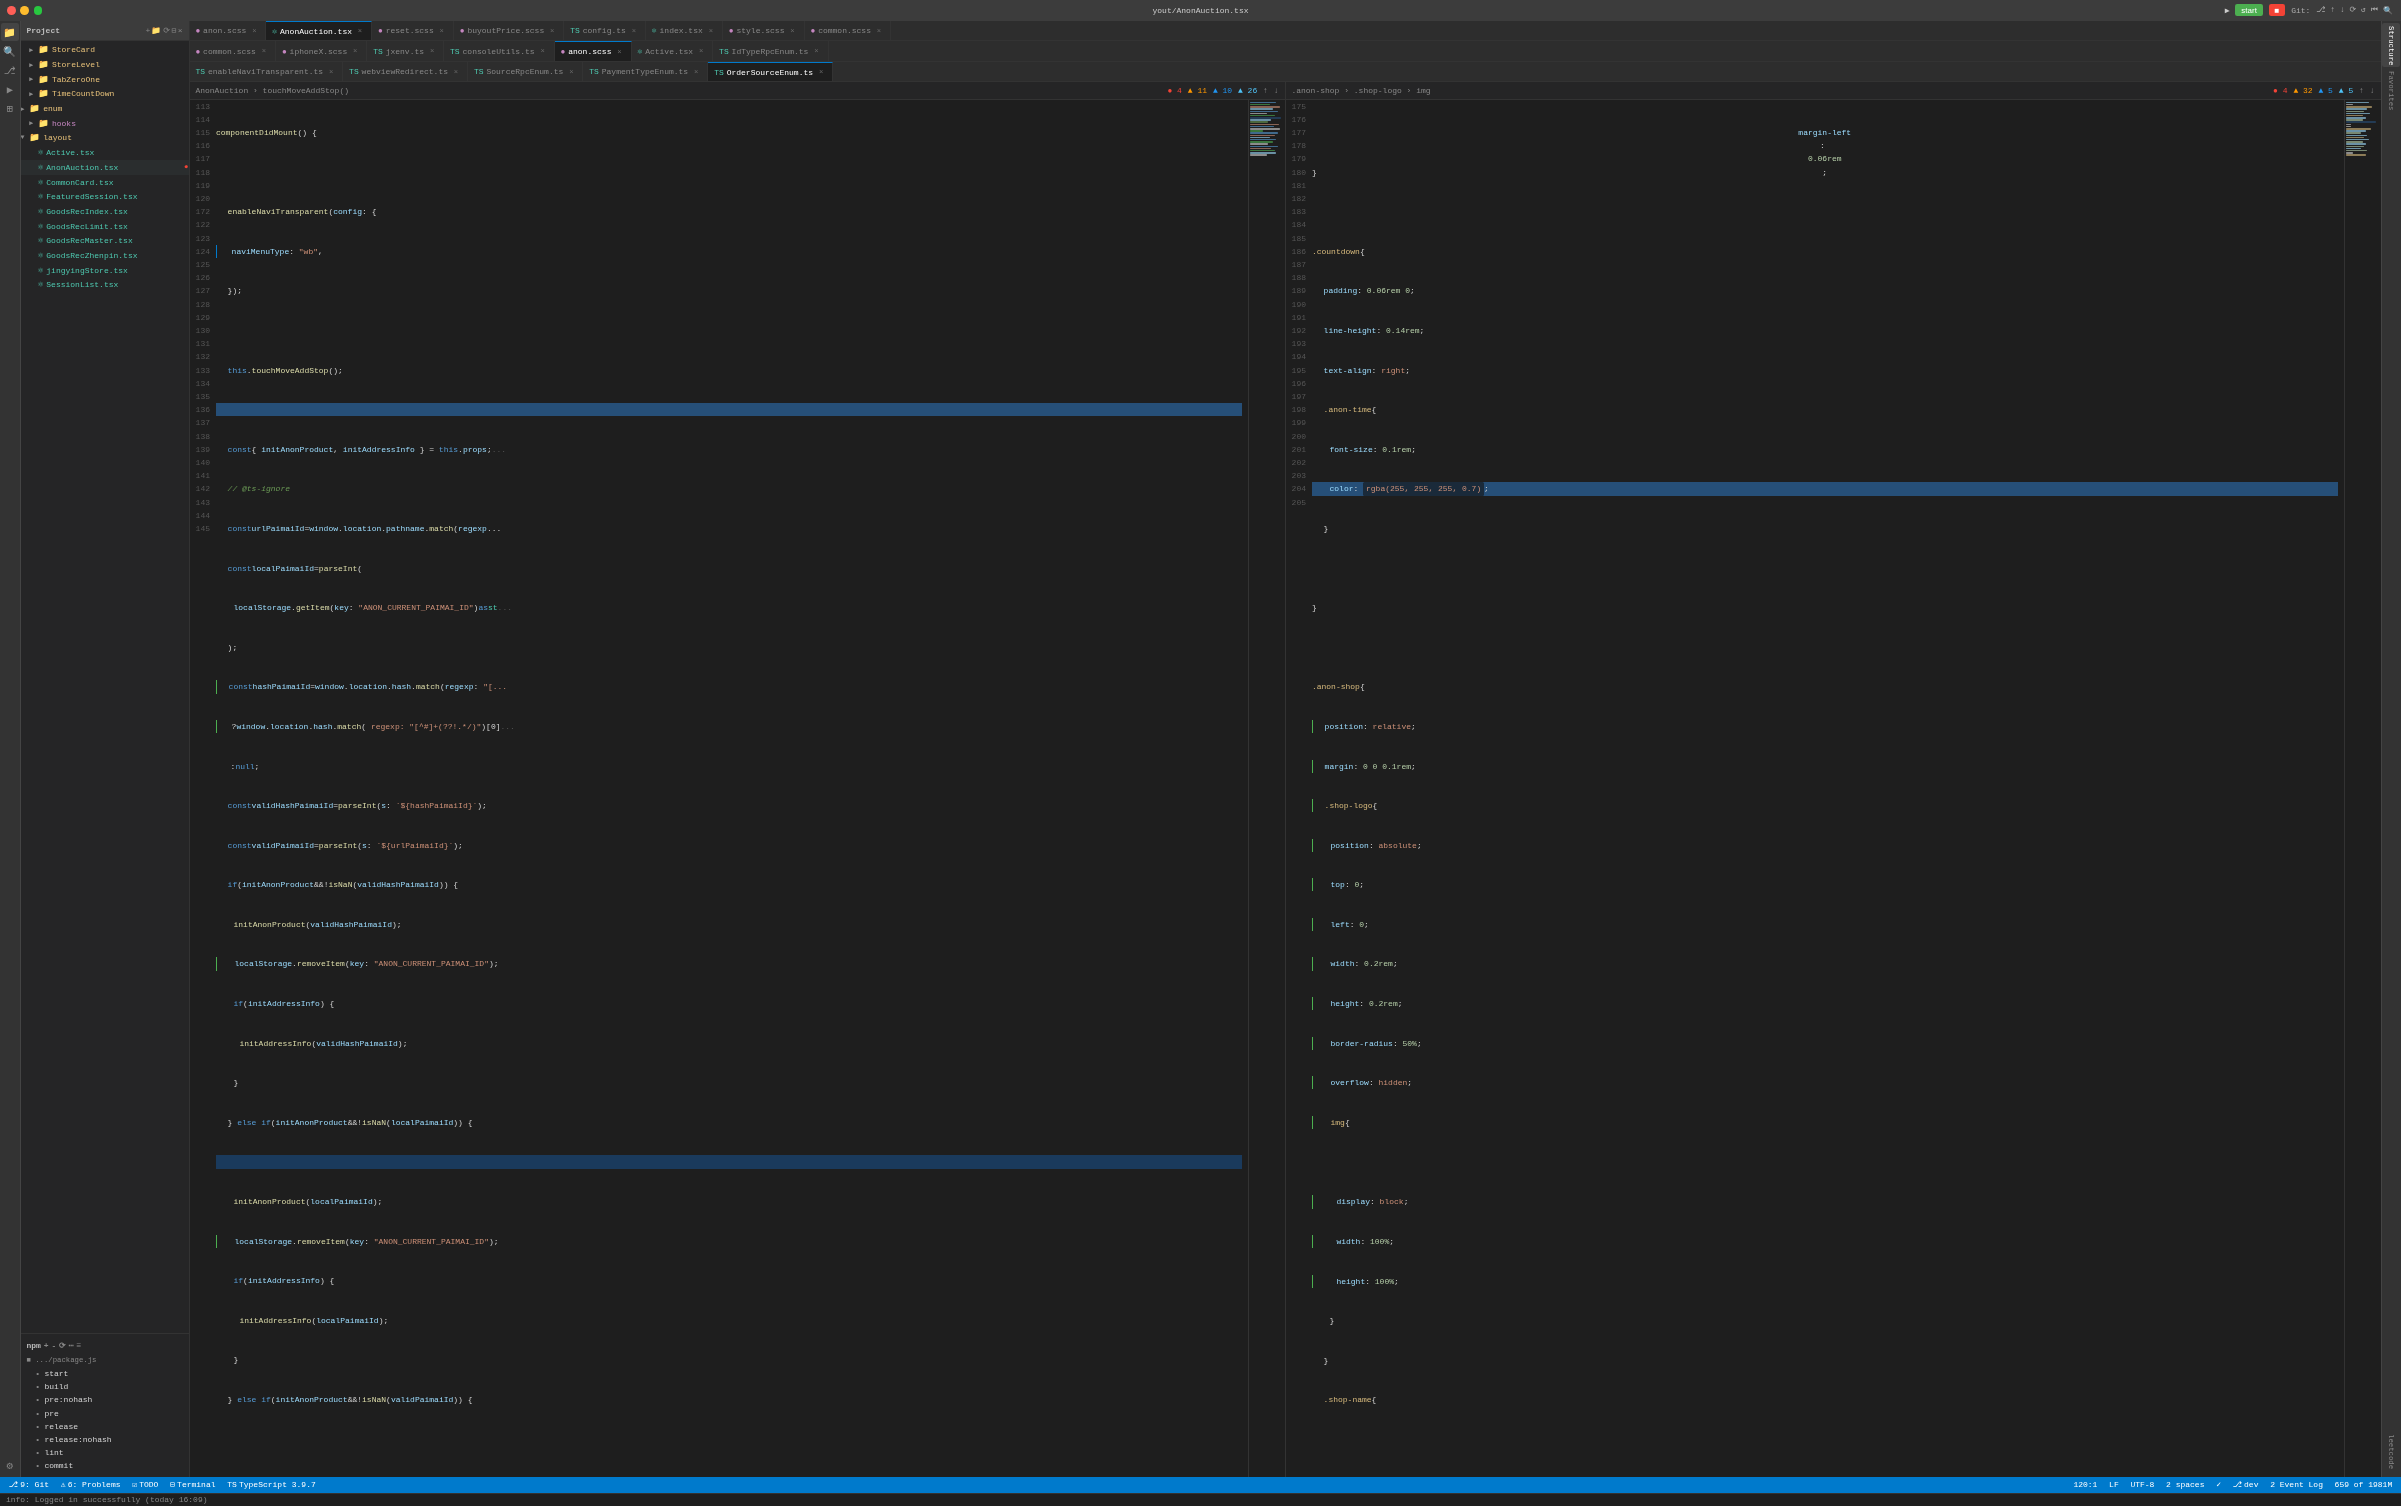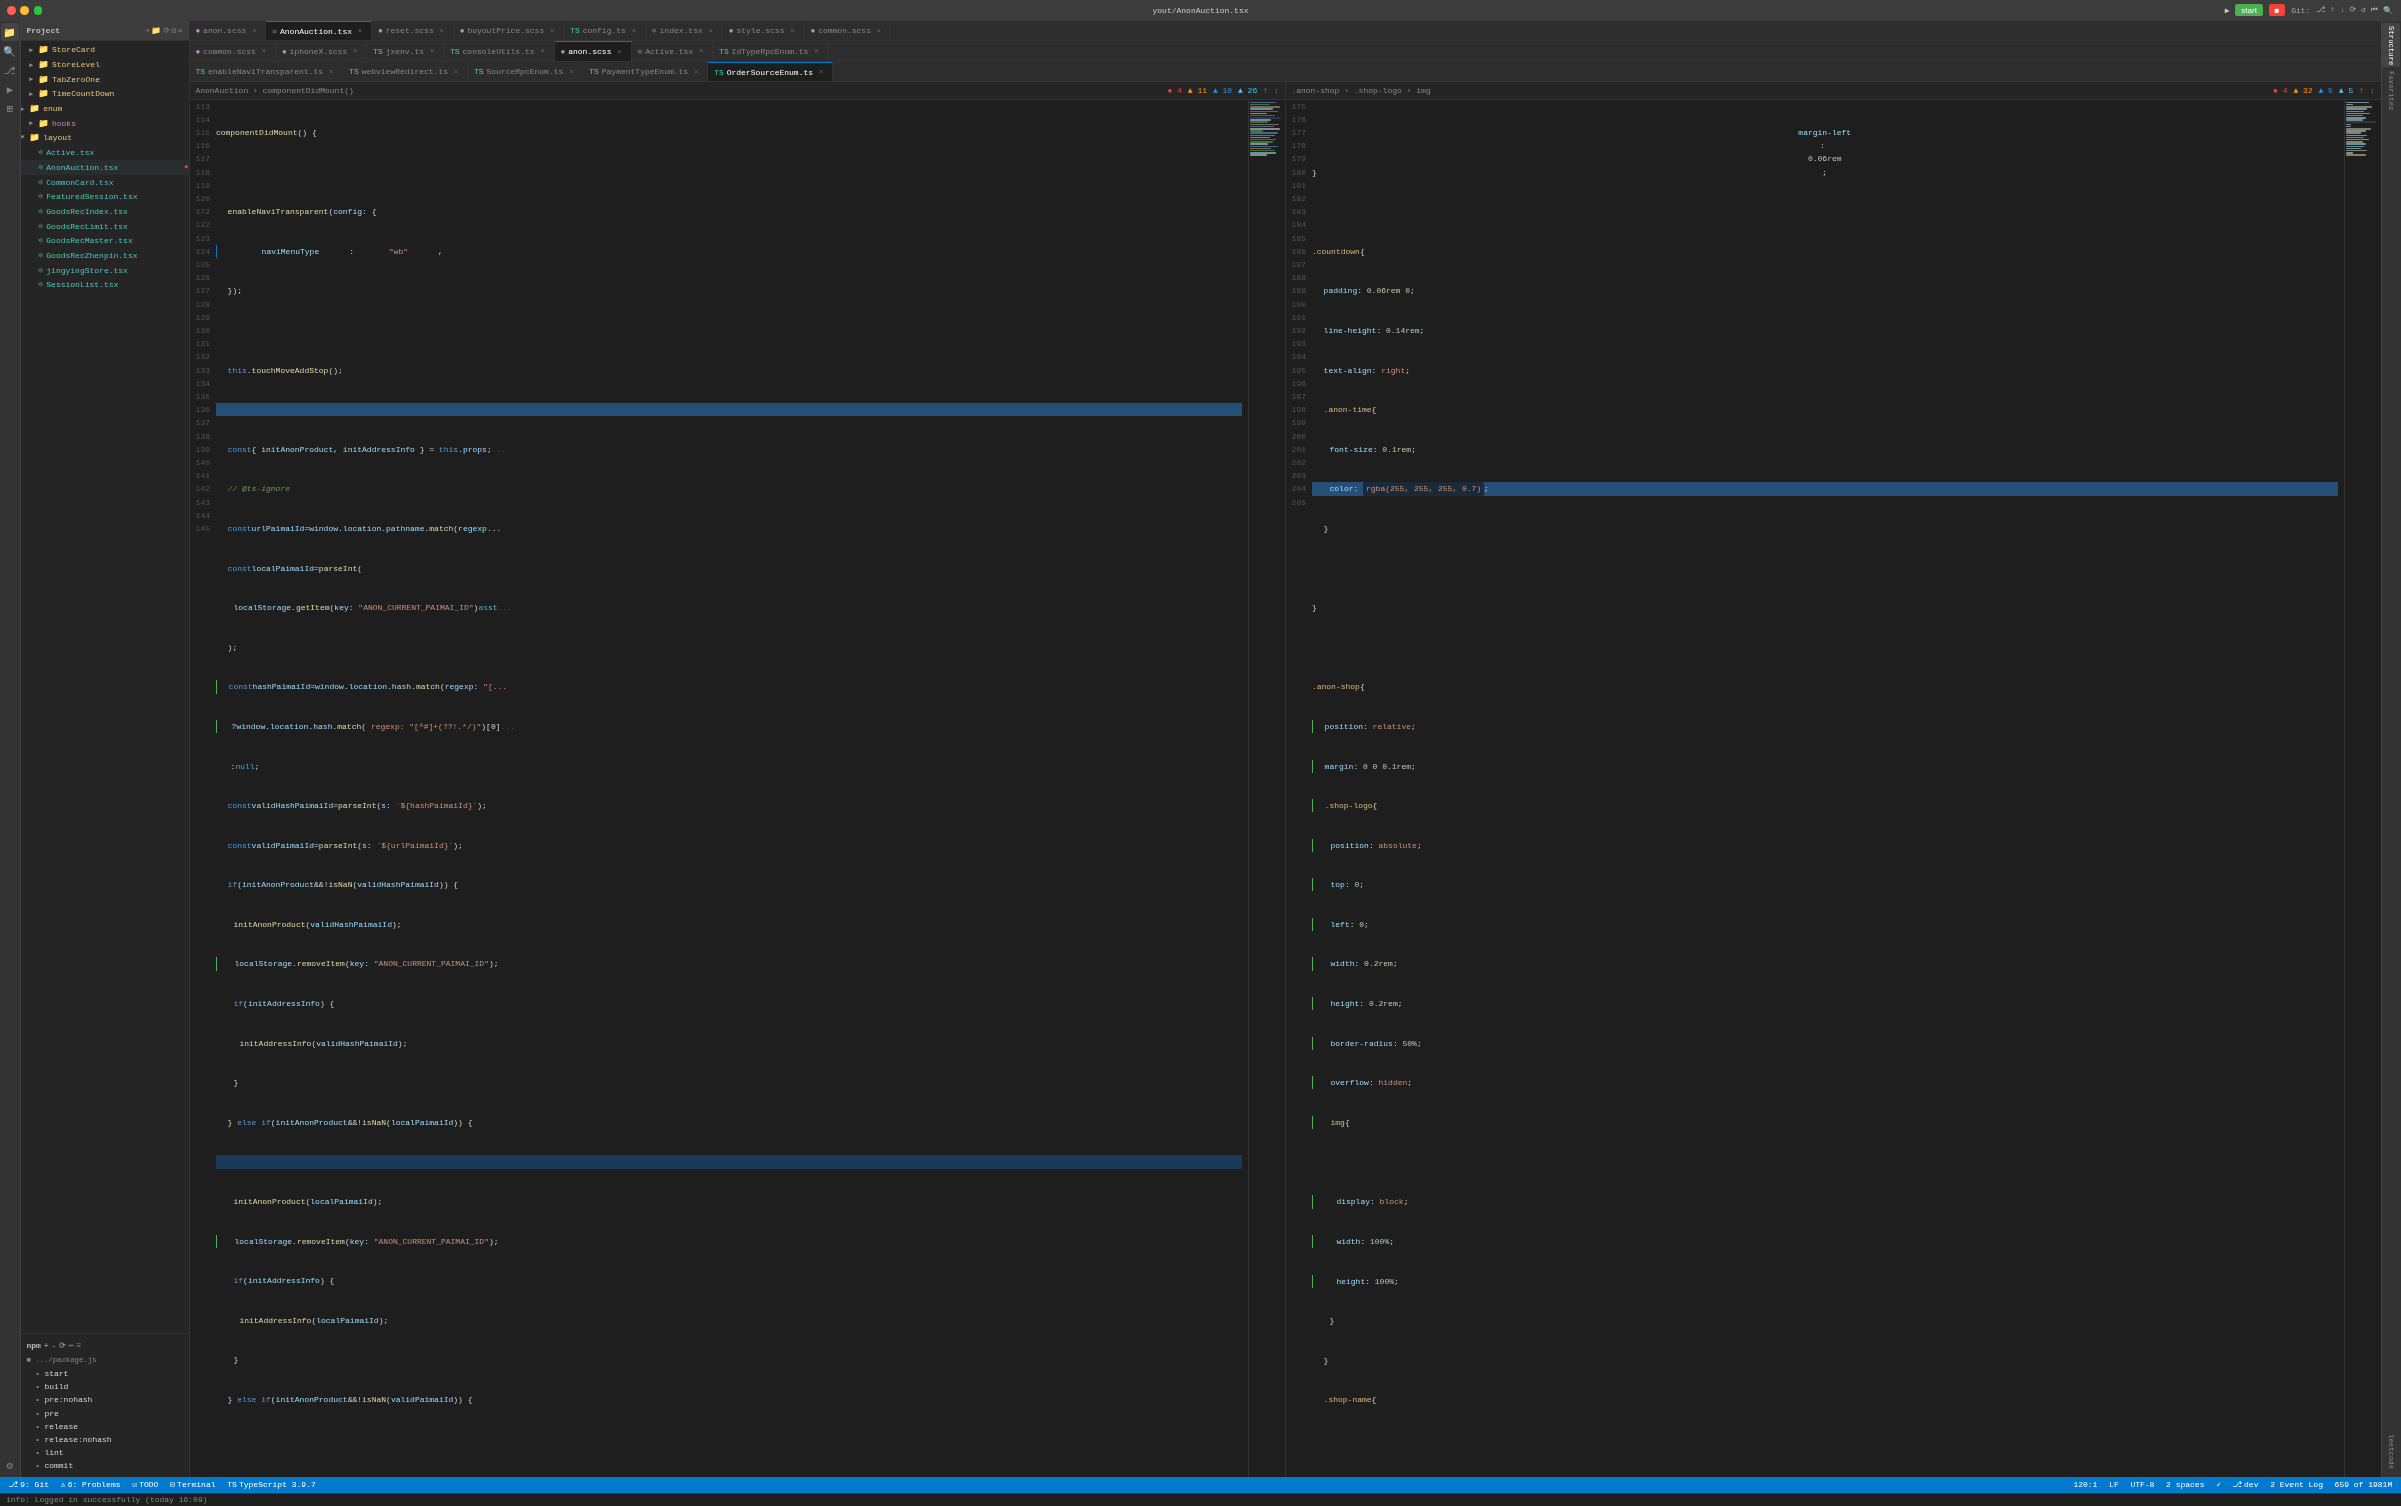--- a/index.html
+++ b/index.html
@@ -684,21 +684,21 @@
           <span>OrderSourceEnum.ts</span>
           <span class="tab-close">×</span>
         </div>
       </div>
     </div>
 
     <div class="editor-split">
 
       <div class="editor-pane">
         <div class="code-header">
-          <span>AnonAuction › componentDidMount()</span>
+          <span>AnonAuction › touchMoveAddStop()</span>
           <div class="code-warnings">
             <span class="warn-error">● 4</span>
             <span class="warn-warning">▲ 11</span>
             <span class="warn-info">▲ 10</span>
             <span style="color:#4fc3f7;">▲ 26</span>
             <span style="cursor:pointer;color:#888;">↑</span>
             <span style="cursor:pointer;color:#888;">↓</span>
           </div>
         </div>
 
@@ -735,21 +735,21 @@
               <div>141</div>
               <div>142</div>
             <div>143</div>
               <div>144</div>
               <div>145</div>
           </div>
           <div class="code-lines">
             <div class="code-line" style="height:13.2px;"><span class="fn">componentDidMount</span><span class="punc">() {</span></div>
             <div class="code-line" style="height:13.2px;"></div>
             <div class="code-line" style="height:13.2px;"><span style="padding-left:11.7px;"></span><span class="fn">enableNaviTransparent</span><span class="punc">(</span> <span class="prop">config</span><span class="punc">: {</span></div>
-            <div class="code-line modified" style="height:13.2px; border-left:1.5px solid #007acc;gap:30px;"><span style="padding-left:14.7px;"></span><span class="prop">naviMenuType</span><span class="punc">: </span><span class="str">"wb"</span><span class="punc">,</span></div>
+            <div class="code-line modified" style="height:13.2px; border-left:1.5px solid #007acc;"><span style="padding-left:14.7px;"></span><span class="prop">naviMenuType</span><span class="punc">: </span><span class="str">"wb"</span><span class="punc">,</span></div>
             <div class="code-line" style="height:13.2px;"><span style="padding-left:11.7px;"></span><span class="punc">});</span></div>
             <div class="code-line" style="height:13.2px;"></div>
             <div class="code-line" style="height:13.2px;"><span style="padding-left:11.7px;"></span><span class="kw">this</span><span class="punc">.</span><span class="fn">touchMoveAddStop</span><span class="punc">();</span></div>
             <div class="code-line" style="height:13.2px; background:#264f78;"></div>
             <div class="code-line" style="height:13.2px;"><span style="padding-left:11.7px;"></span><span class="kw">const</span> <span class="punc">{ </span><span class="var">initAnonProduct</span><span class="punc">, </span><span class="var">initAddressInfo</span><span class="punc"> } = </span><span class="kw">this</span><span class="punc">.</span><span class="prop">props</span><span class="punc">;</span><span style="color:#555;">...</span></div>
             <div class="code-line" style="height:13.2px;"><span style="padding-left:11.7px;"></span><span class="comment">// @ts-ignore</span></div>
             <div class="code-line" style="height:13.2px;"><span style="padding-left:11.7px;"></span><span class="kw">const</span> <span class="var">urlPaimaiId</span> <span class="op">=</span> <span class="var">window</span><span class="punc">.</span><span class="var">location</span><span class="punc">.</span><span class="var">pathname</span><span class="punc">.</span><span class="fn">match</span><span class="punc">(</span> <span class="prop">regexp</span><span class="punc">...</span></div>
             <div class="code-line" style="height:13.2px;"><span style="padding-left:11.7px;"></span><span class="kw">const</span> <span class="var">localPaimaiId</span> <span class="op">=</span> <span class="fn">parseInt</span><span class="punc">(</span></div>
             <div class="code-line" style="height:13.2px;"><span style="padding-left:17.6px;"></span><span class="var">localStorage</span><span class="punc">.</span><span class="fn">getItem</span><span class="punc">(</span> <span class="prop">key</span><span class="punc">: </span><span class="str">"ANON_CURRENT_PAIMAI_ID"</span><span class="punc">)</span> <span class="kw">as</span> <span class="type">st</span><span style="color:#555;">...</span></div>
             <div class="code-line" style="height:13.2px;"><span style="padding-left:11.7px;"></span><span class="punc">);</span></div>

